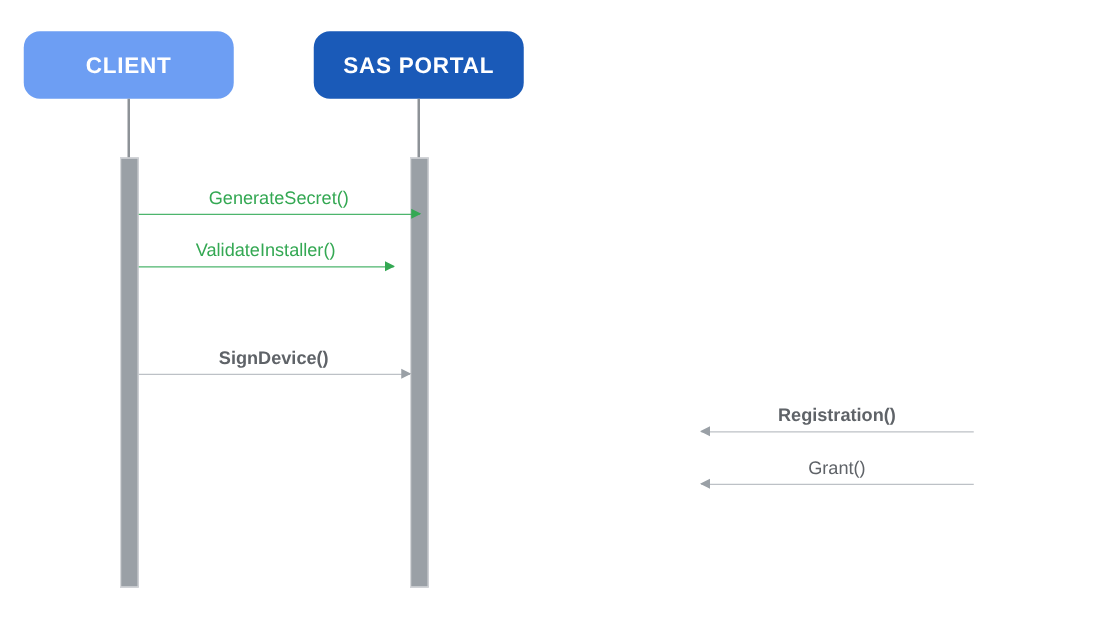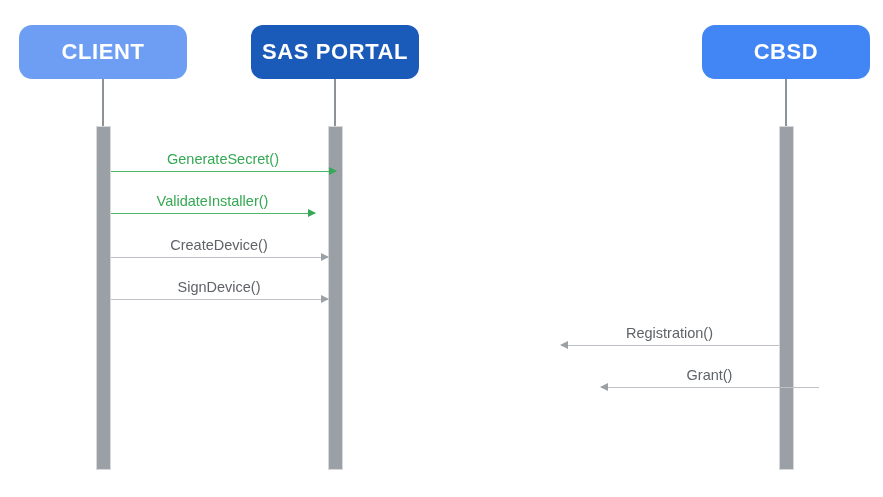--- a/index.html
+++ b/index.html
@@ -14,25 +14,25 @@
   
   .actor { position: absolute; top: 25px; width: 168px; }
   .actor-box {
     height: 54px;
     border-radius: 13px;
     display: flex;
     align-items: center;
     justify-content: center;
     color: var(--actor-text, #ffffff);
     font-weight: bold;
-    font-size: 22px;
+    font-size: 18px;
     letter-spacing: 0.6px;
   }
   .actor-box.client { background: var(--client-fill, #6d9ef3); }
-  .actor-box.portal { background: var(--portal-fill, #1a5ab8); border-radius: 12px; }
+  .actor-box.portal { background: var(--portal-fill, #1a5ab8); }
   .actor-box.sas    { background: var(--portal-fill, #1a5ab8); }
   .actor-box.cbsd   { background: var(--cbsd-fill, #4285f4); }
   .lifeline {
     position: absolute;
     top: 54px;
     left: calc(50% - 0.75px);
     width: 1.5px;
     height: 47px;
     background: var(--lifeline, #8d9297);
   }
@@ -92,63 +92,50 @@
 
   <div class="actor" style="left:251px">
     <div class="actor-box portal">
       <span>SAS PORTAL</span>
     </div>
     <div class="lifeline"></div>
     <div class="activation"></div>
   </div>
 
 
-  <div class="actor" style="left:702px">
-    <div class="actor-box cbsd">
-      <span>CBSD</span>
-    </div>
-    <div class="lifeline"></div>
-    <div class="activation"></div>
-  </div>
 
   <div class="message green dir-right" style="left:110.5px; top:140px; width:225px;">
     <span class="msg-label">GenerateSecret()</span>
     <div class="msg-line">
       <div class="msg-head"></div>
     </div>
   </div>
 
   <div class="message green dir-right" style="left:110.5px; top:182px; width:204px;">
     <span class="msg-label">ValidateInstaller()</span>
     <div class="msg-line">
       <div class="msg-head"></div>
     </div>
   </div>
 
-  <div class="message gray dir-right" style="left:110.5px; top:226px; width:217px;">
-    <span class="msg-label">CreateDevice()</span>
-    <div class="msg-line">
-      <div class="msg-head"></div>
-    </div>
-  </div>
 
-  <div class="message gray dir-right" style="left:110.5px; top:268px; width:217px;">
+  <div class="message gray dir-right" style="left:110.5px; top:268px; width:217px;font-weight:bold;">
     <span class="msg-label">SignDevice()</span>
     <div class="msg-line">
       <div class="msg-head"></div>
     </div>
   </div>
 
-  <div class="message gray dir-left" style="left:560.5px; top:314px; width:218px;">
+  <div class="message gray dir-left" style="left:560.5px; top:314px; width:218px;font-weight:bold;">
     <span class="msg-label">Registration()</span>
     <div class="msg-line">
       <div class="msg-head"></div>
     </div>
   </div>
 
-  <div class="message gray dir-left" style="left:560.5px; top:356px; width:218px;margin-left:40px;">
+  <div class="message gray dir-left" style="left:560.5px; top:356px; width:218px;">
     <span class="msg-label">Grant()</span>
     <div class="msg-line">
       <div class="msg-head"></div>
     </div>
   </div>
 
 </div>
 
 </body></html>

